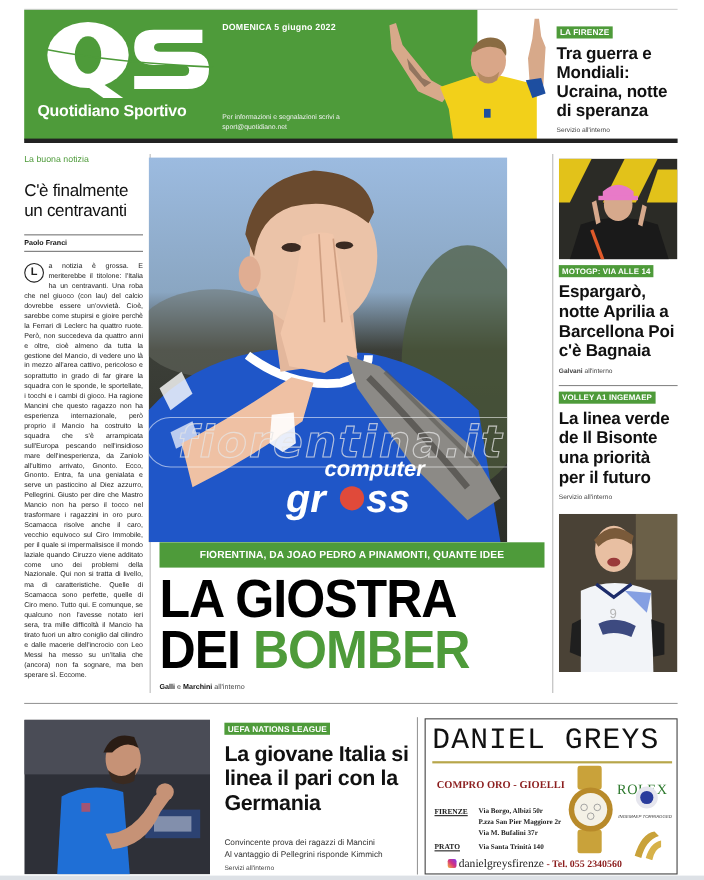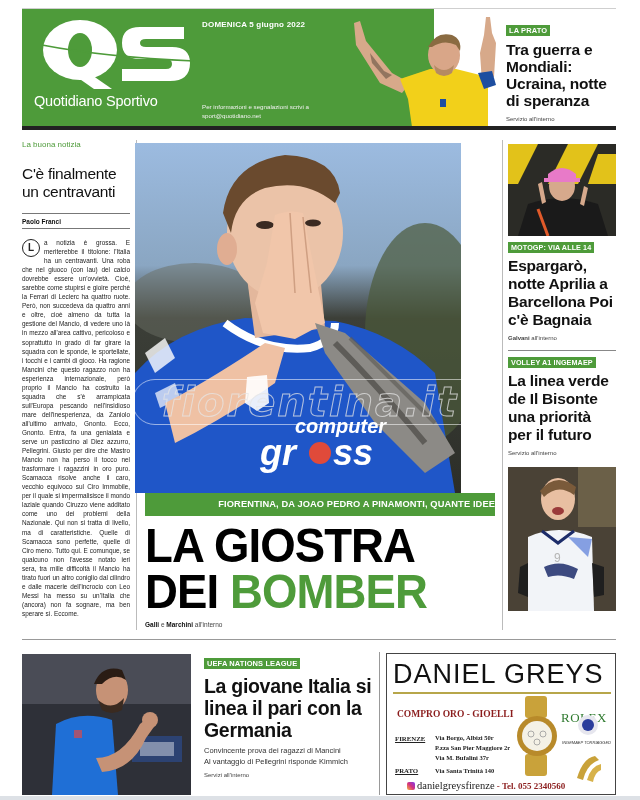--- a/index.html
+++ b/index.html
@@ -6,21 +6,21 @@
   html, body { width: 640px; height: 800px; overflow: hidden; background: #ffffff; }
   body { font-family: "Liberation Sans", sans-serif; color: #111; position: relative; }
 
   .page { position: absolute; left: 0; top: 0; width: 640px; height: 800px; background: #fff; }
 
   
   .masthead { position: absolute; left: 22px; top: 8px; width: 594px; height: 120px; border-top: 1px solid #cfcfcf; }
   .mast-green { position: absolute; left: 0; top: 0; width: 412px; height: 118px; background: #4e9b3a; }
   .mast-bar { position: absolute; left: 0; top: 117px; width: 594px; height: 4px; background: #222; }
   .logo-qs { position: absolute; left: 12px; top: 4px; width: 160px; height: 80px; }
-  .logo-name { position: absolute; left: 12px; top: 84px; color: #fff; font-weight: normal; font-size: 14.5px; letter-spacing: -0.2px; }
+  .logo-name { position: absolute; left: 12px; top: 84px; color: #fff; font-weight: bold; font-size: 14.5px; letter-spacing: -0.2px; }
   .mast-date { position: absolute; left: 180px; top: 11px; color: #fff; font-weight: bold; font-size: 8px; letter-spacing: 0.2px; }
   .mast-info { position: absolute; left: 180px; top: 93px; color: #f2f2f2; font-size: 6.2px; line-height: 9px; }
 
   .ukr-photo { position: absolute; left: 318px; top: 4px; width: 160px; height: 114px; }
 
   .storia { position: absolute; left: 484px; top: 10px; width: 110px; }
   .tag { display: inline-block; background: #4e9b3a; color: #fff; font-weight: bold; font-size: 7.5px; padding: 1px 3px; letter-spacing: 0.1px; }
   .storia h2 { font-size: 15.5px; line-height: 17px; font-weight: bold; margin-top: 4px; color: #111; letter-spacing: -0.2px; }
   .small-cred { font-size: 6px; color: #444; margin-top: 7px; }
 
@@ -31,21 +31,21 @@
   .left-col .rule { border-top: 1px solid #777; margin-top: 12px; }
   .left-col .author { font-size: 6.5px; font-weight: bold; padding: 4px 0 3px 0; }
   .left-col .rule2 { border-top: 1px solid #777; }
   .body-text { font-size: 6.4px; line-height: 9.05px; color: #222; text-align: justify; margin-top: 9px; }
   .dropcap { float: left; width: 18px; height: 18px; border: 1.5px solid #222; border-radius: 50%; text-align: center; font-weight: bold; font-size: 10px; line-height: 15px; margin: 1px 4px 1px 0; }
   .col-divider { position: absolute; left: 136px; top: 140px; width: 1px; height: 490px; background: #bbb; }
 
   
   .main-photo { position: absolute; left: 135px; top: 143px; width: 326px; height: 350px; overflow: hidden; font-style: italic; }
   .watermark { position: absolute; left: -3px; top: 236px; width: 356px; height: 46px; border: 1.5px solid rgba(255,255,255,0.55); border-radius: 23px; color: transparent; -webkit-text-stroke: 1px rgba(230,230,230,0.75); font-size: 40px; font-weight: bold; text-align: center; line-height: 44px; letter-spacing: 2px; font-family: "DejaVu Sans", sans-serif; }
-  .green-strip { position: absolute; left: 145px; top: 493px; width: 350px; height: 23px; background: #4e9b3a; color: #fff; font-weight: bold; font-size: 9.3px; text-align: right; line-height: 23px; letter-spacing: 0.1px; }
+  .green-strip { position: absolute; left: 145px; top: 493px; width: 350px; height: 23px; background: #4e9b3a; color: #fff; font-weight: bold; font-size: 9.3px; text-align: center; line-height: 23px; letter-spacing: 0.1px; }
 
   .headline { position: absolute; left: 145px; top: 522px; font-family: "Liberation Sans", sans-serif; font-weight: bold; font-size: 49px; line-height: 46px; letter-spacing: -1px; transform: scaleX(0.93); transform-origin: left top; color: #000; }
   .headline .green { color: #4e9b3a; }
   .headline-cred { position: absolute; left: 145px; top: 621px; font-size: 6.5px; color: #444; }
   .headline-cred b { color: #111; }
 
   .right-divider { position: absolute; left: 502px; top: 140px; width: 1px; height: 490px; background: #bbb; }
 
   
   .right-col { position: absolute; left: 508px; top: 144px; width: 108px; }
@@ -56,26 +56,26 @@
   .right-col .rule { border-top: 1px solid #888; margin-top: 9px; }
   .volley-photo { width: 108px; height: 144px; margin-top: 11px; position: relative; overflow: hidden; }
 
   .bottom-rule { position: absolute; left: 22px; top: 639px; width: 594px; height: 1px; background: #999; }
 
   
   .italy-photo { position: absolute; left: 22px; top: 654px; width: 169px; height: 141px; overflow: hidden; }
   .nations { position: absolute; left: 204px; top: 652px; width: 172px; }
   .nations .tag { font-size: 7.5px; }
   .nations h2 { font-size: 19.5px; line-height: 22px; font-weight: bold; margin-top: 5px; letter-spacing: -0.3px; }
-  .nations .sub { font-size: 7.5px; line-height: 11px; color: #333; margin-top: 4px; }
+  .nations .sub { font-size: 7.5px; line-height: 11px; color: #333; margin-top: 19px; }
   .nations .small-cred { margin-top: 5px; }
   .bottom-divider { position: absolute; left: 379px; top: 652px; width: 1px; height: 143px; background: #999; }
 
   .ad { position: absolute; left: 386px; top: 653px; width: 230px; height: 142px; border: 1.5px solid #444; background: #fff; overflow: hidden; }
-  .ad .brand { position: absolute; left: 6px; top: 5px; font-family: Liberation Sans, sans-serif; font-size: 27px; letter-spacing: 1px; color: #111; }
+  .ad .brand { position: absolute; left: 6px; top: 5px; font-family: Liberation Mono, monospace; font-size: 27px; letter-spacing: 1px; color: #111; }
   .ad .brand-line { position: absolute; left: 6px; top: 38px; width: 218px; height: 1.5px; background: #b7a64a; }
   .ad .compro { position: absolute; left: 10px; top: 55px; font-family: "Liberation Serif", serif; font-weight: bold; color: #8b1d1d; font-size: 9.5px; }
   .ad .rolex { position: absolute; left: 174px; top: 41px; font-family: "Liberation Serif", serif; font-weight: normal; color: #2f7a2f; font-size: 13px; letter-spacing: 0.5px; margin-top: 15px; }
   .ad .city { position: absolute; font-family: "Liberation Serif", serif; font-size: 6.8px; font-weight: bold; text-decoration: underline; color: #222; }
   .ad .addr { position: absolute; left: 48px; font-family: "Liberation Serif", serif; font-size: 6.5px; font-weight: bold; color: #222; line-height: 10px; }
   .ad .insta { position: absolute; left: 20px; top: 126px; font-family: "Liberation Serif", serif; font-size: 10.5px; color: #222; }
   .ad .tel { color: #8b1d1d; font-weight: bold; font-size: 9px; }
   .ad .ig-icon { display: inline-block; width: 8px; height: 8px; border-radius: 2px; background: linear-gradient(45deg,#f6b73c,#d3317f,#7c3aed); vertical-align: -1px; margin-right: 2px; }
   .ad .watch { position: absolute; left: 128px; top: 42px; width: 44px; height: 80px; }
   .ad .ring { position: absolute; left: 190px; top: 60px; width: 22px; height: 22px; }
@@ -118,21 +118,21 @@
       <path d="M60 66 L90 56 L116 56 L148 64 L148 114 L72 114 L68 86 Z" fill="#f2d01a"></path>
       <path d="M138 60 L152 58 L156 72 L144 76 Z" fill="#1d4ea0"></path>
       <rect x="100" y="86" width="6" height="8" fill="#1d4ea0"></rect>
 
       <ellipse cx="104" cy="42" rx="16" ry="19" fill="#d9a688"></ellipse>
       <path d="M88 34 Q96 18 112 22 Q122 26 120 38 L116 32 Q104 26 92 34 Z" fill="#8a6b42"></path>
       <path d="M94 52 Q104 62 114 52 L112 60 Q104 66 96 60 Z" fill="#b58a62"></path>
     </svg>
 
     <div class="storia">
-      <span class="tag">LA PRATO</span>
+      <span class="tag">LA FIRENZE</span>
       <h2>Tra guerra e Mondiali: Ucraina, notte di speranza</h2>
       <div class="small-cred">Servizio all'interno</div>
     </div>
     <div class="mast-bar"></div>
   </div>
 
   <div class="left-col">
     <div class="kicker">La buona notizia</div>
     <h3>C'è finalmente un centravanti</h3>
     <div class="rule"></div>

